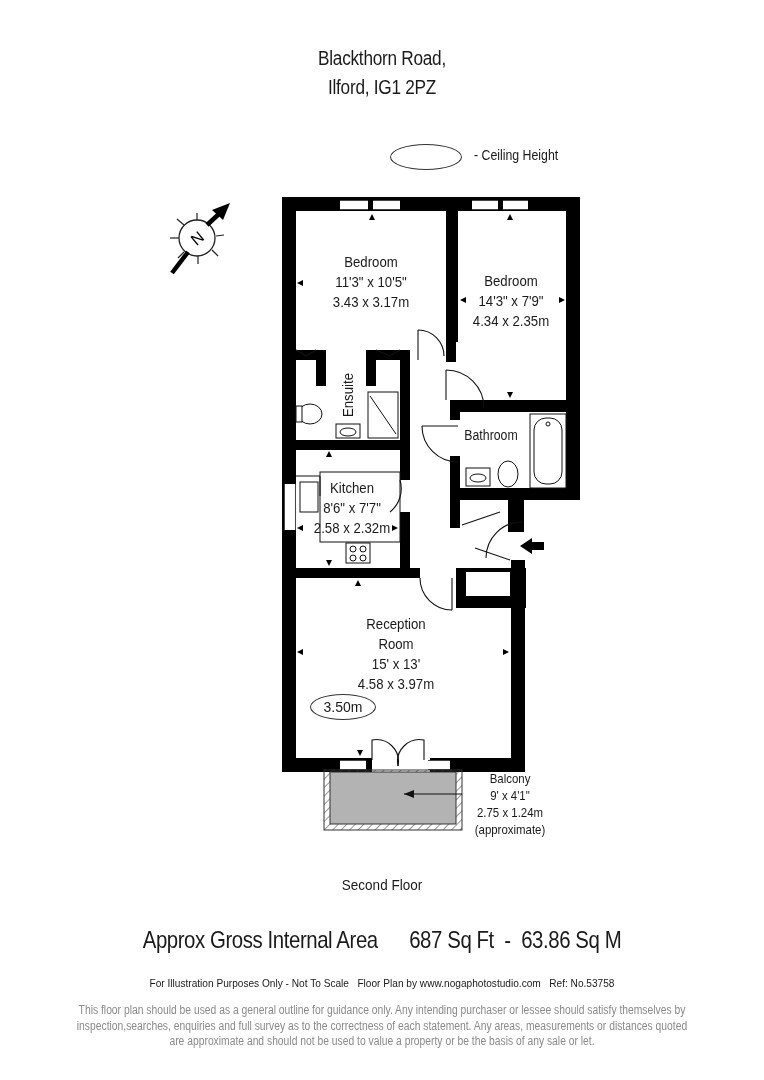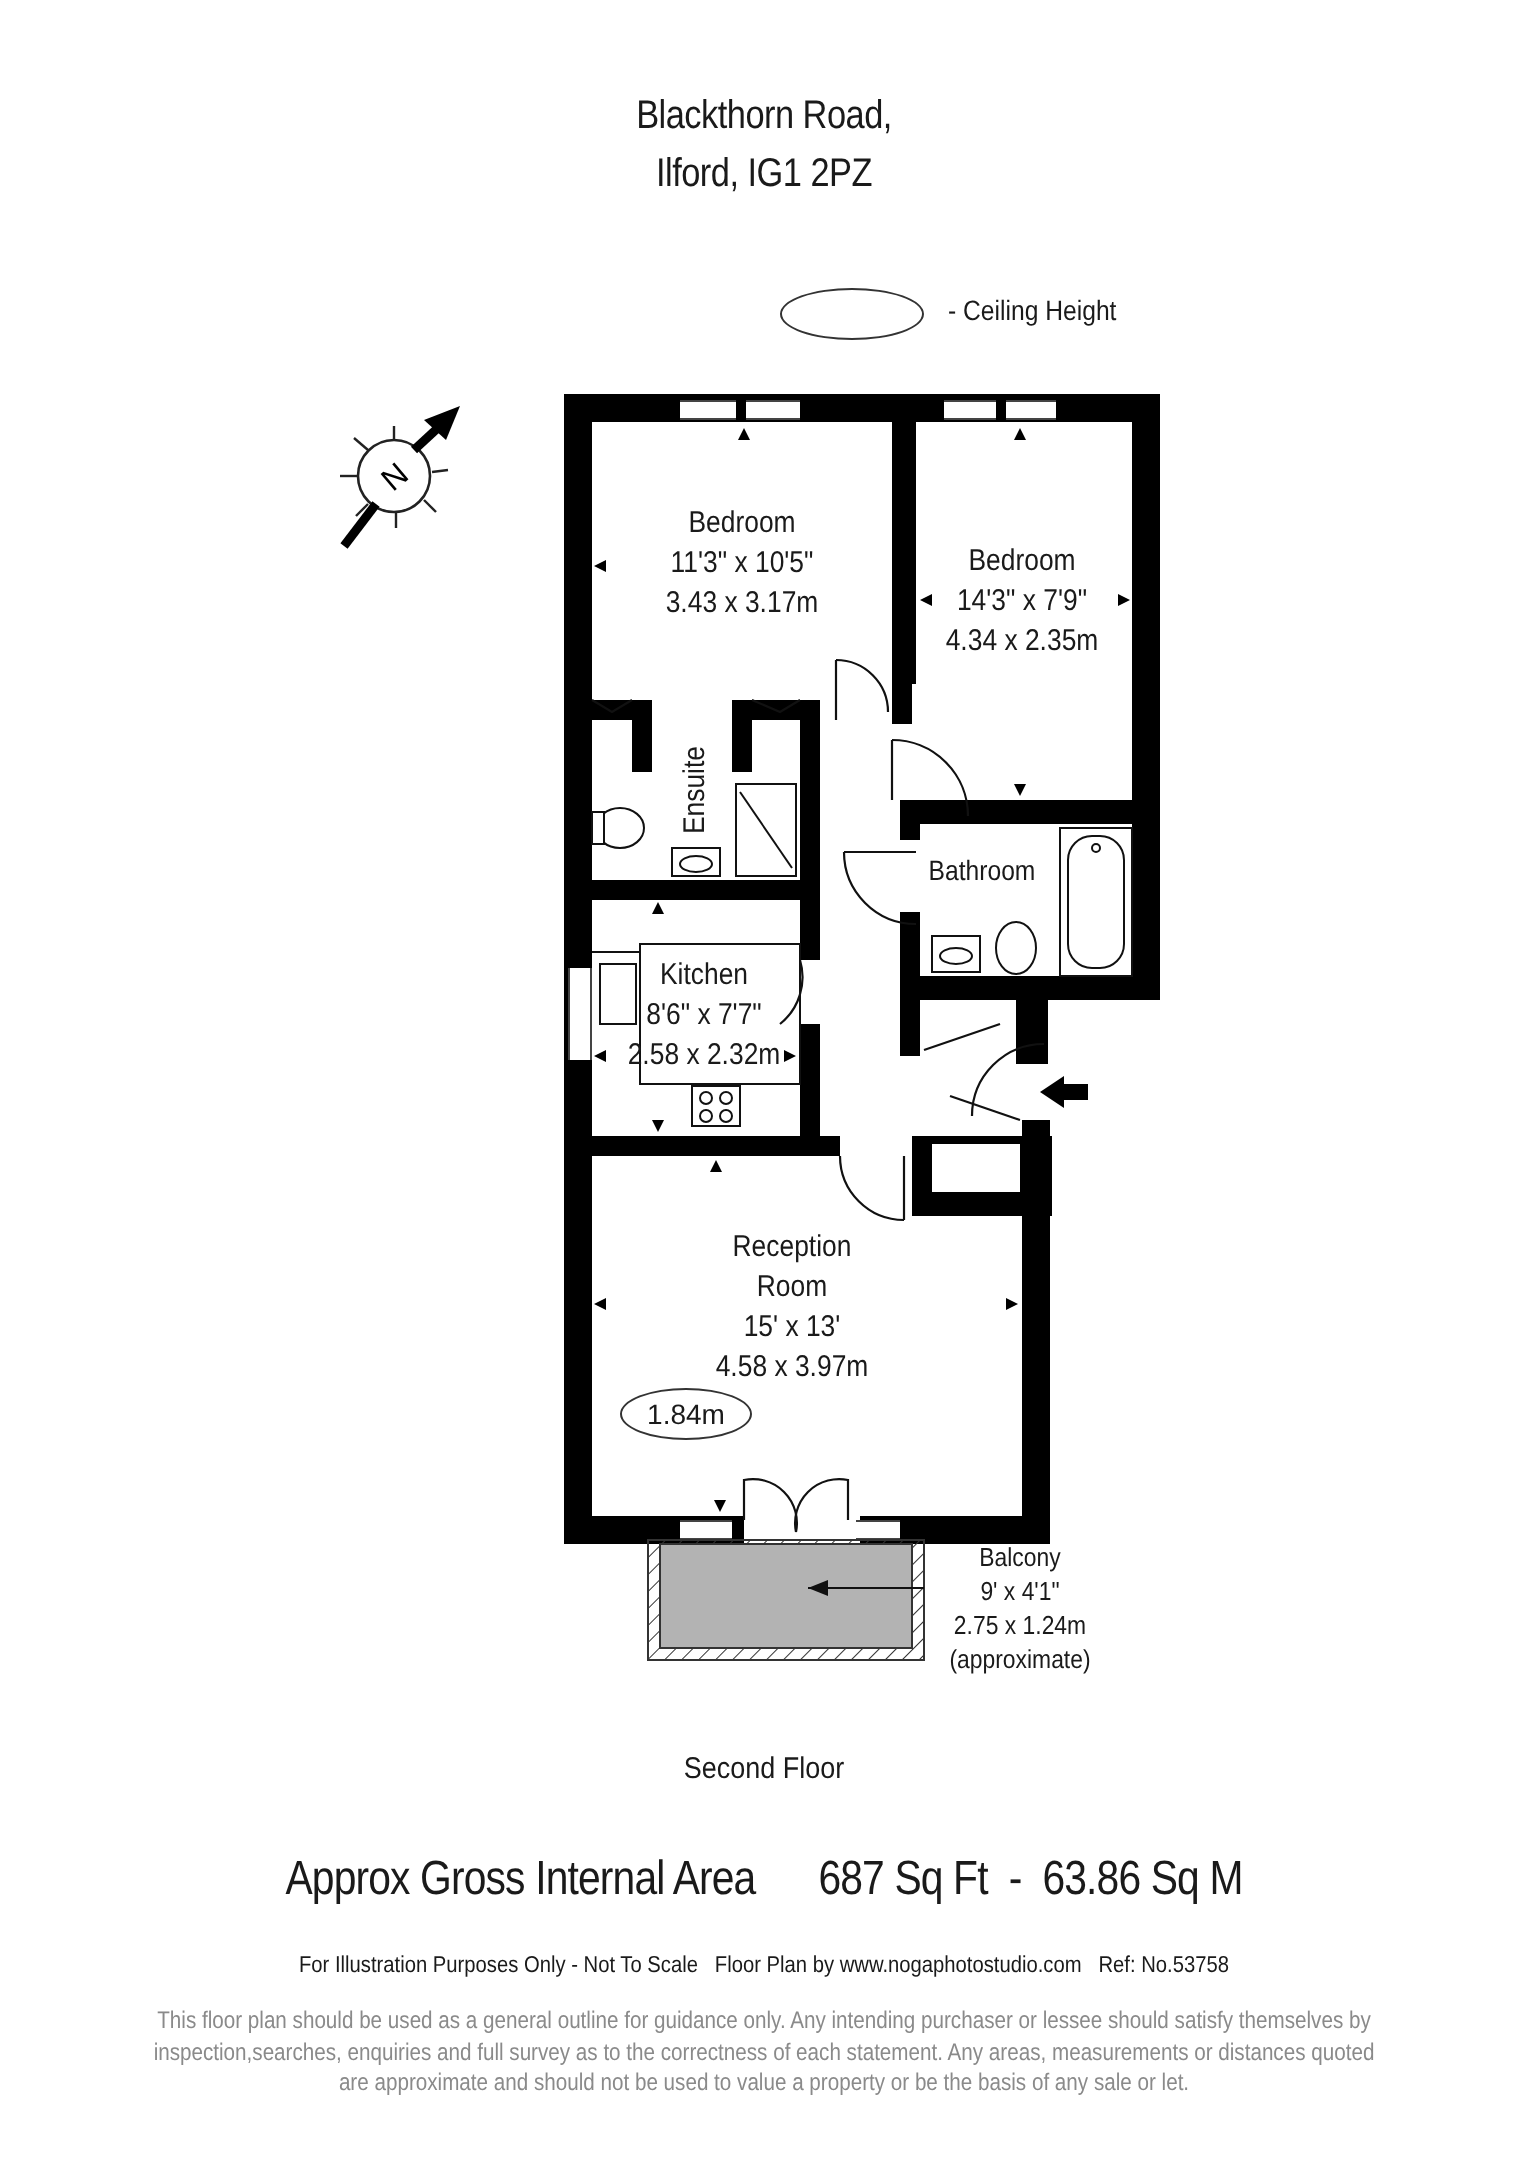--- a/index.html
+++ b/index.html
@@ -180,21 +180,21 @@
     <div>8'6" x 7'7"</div>
     <div>2.58 x 2.32m</div>
   </div>
   <div class="lbl" style="left:316px;top:614px;width:160px;">
     <div>Reception</div>
     <div>Room</div>
     <div>15' x 13'</div>
     <div>4.58 x 3.97m</div>
   </div>
   <div class="abs" style="left:310px;top:694px;width:64px;height:24px;border:1.3px solid #333;border-radius:50%;text-align:center;line-height:24px;font-size:14px;">
-    <span>1.84m</span>
+    <span>3.50m</span>
   </div>
   <div class="lbl" style="left:462px;top:770px;width:96px;font-size:13px;line-height:17px;">
     <div>Balcony</div>
     <div>9' x 4'1"</div>
     <div>2.75 x 1.24m</div>
     <div>(approximate)</div>
   </div>
 </div>
 
 <div class="abs floor-label">Second Floor</div>

